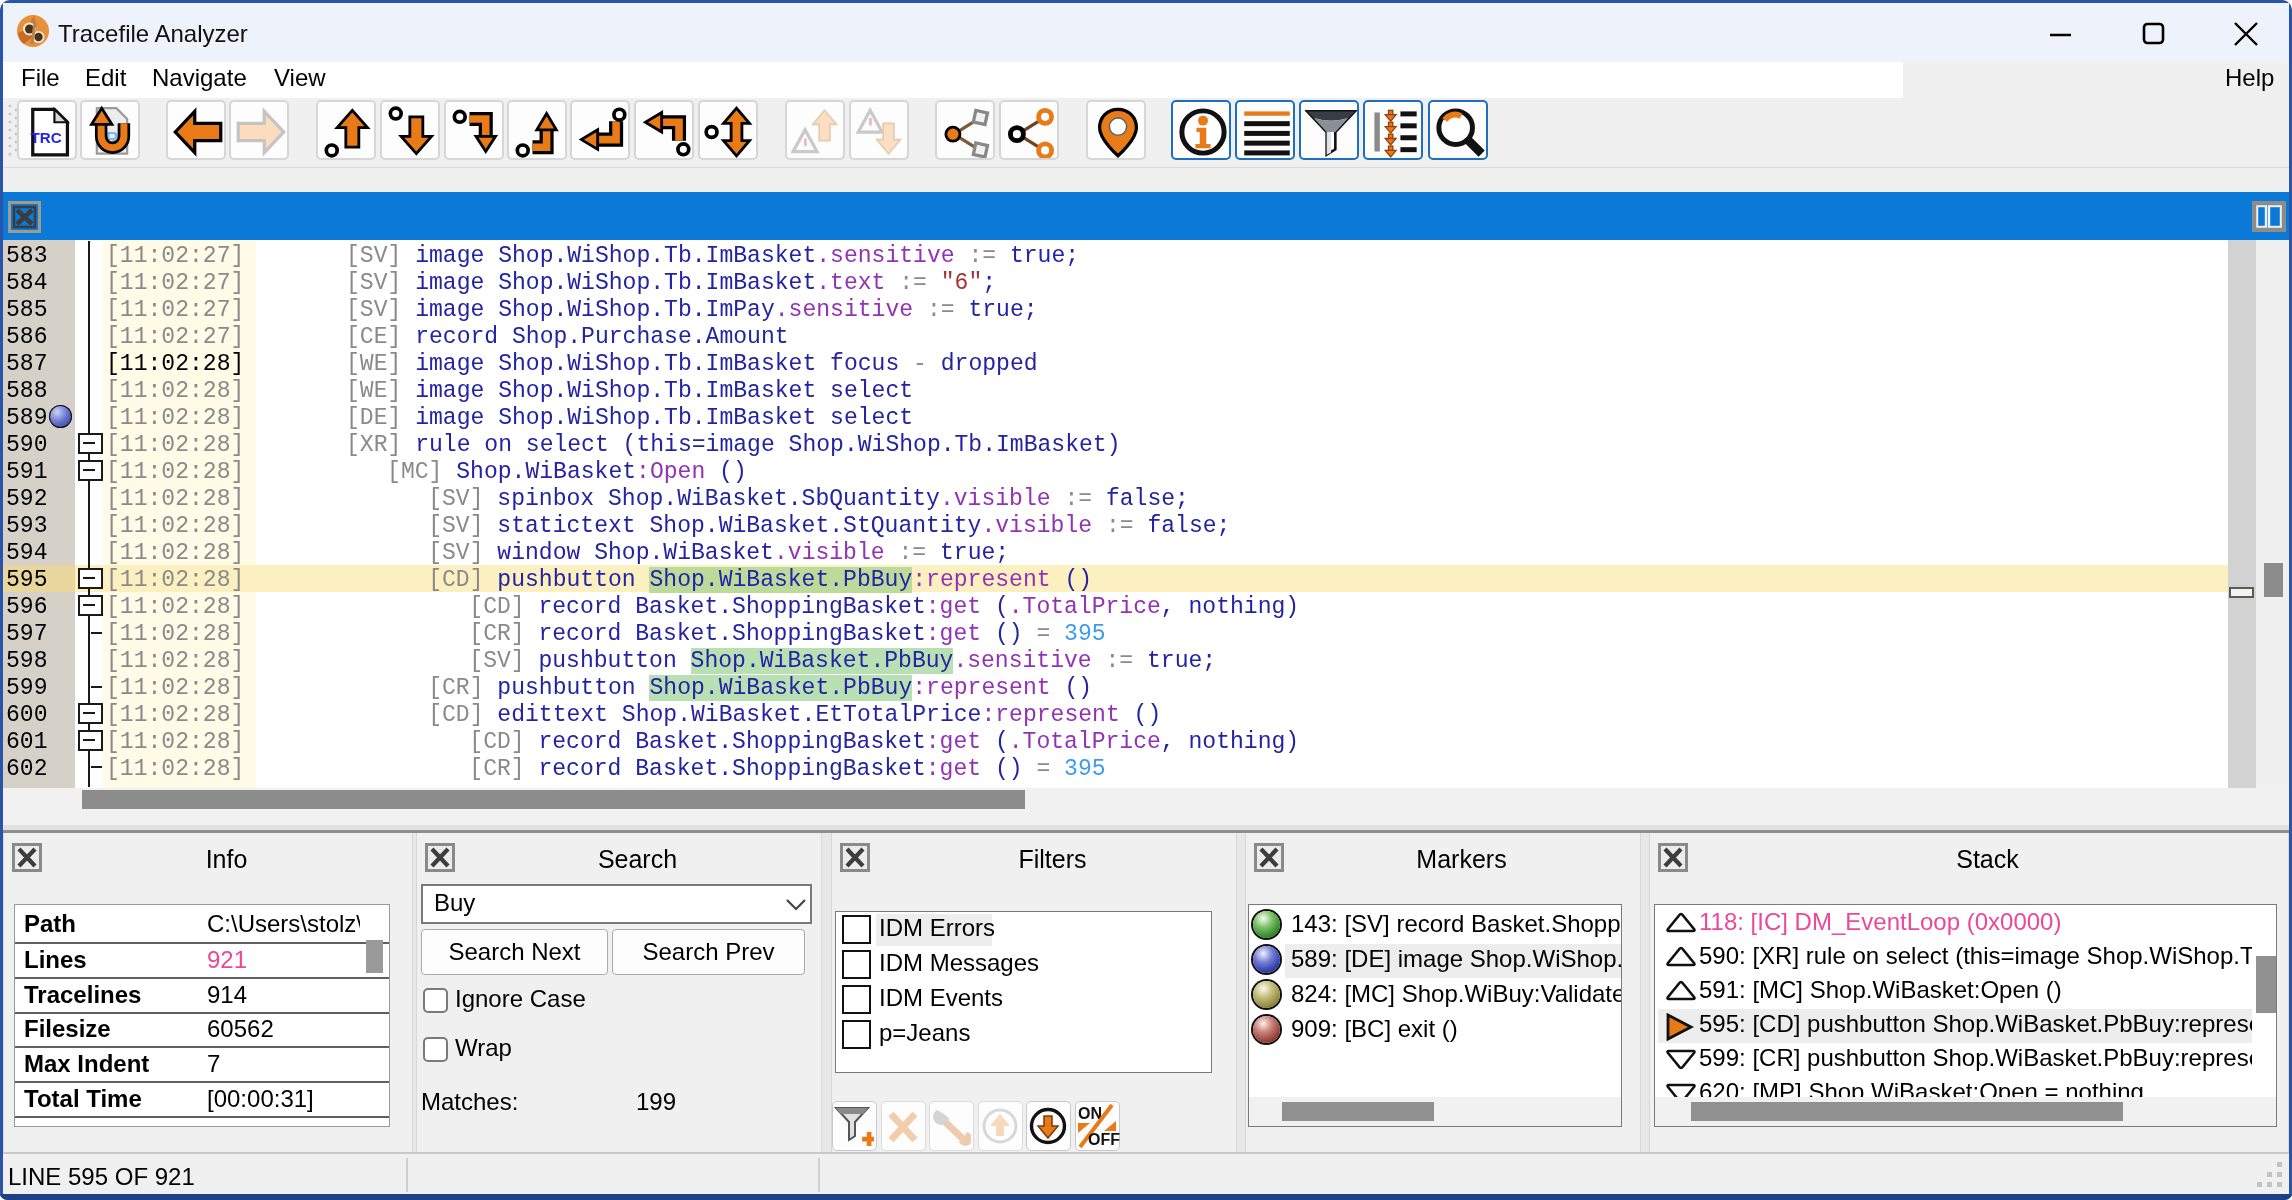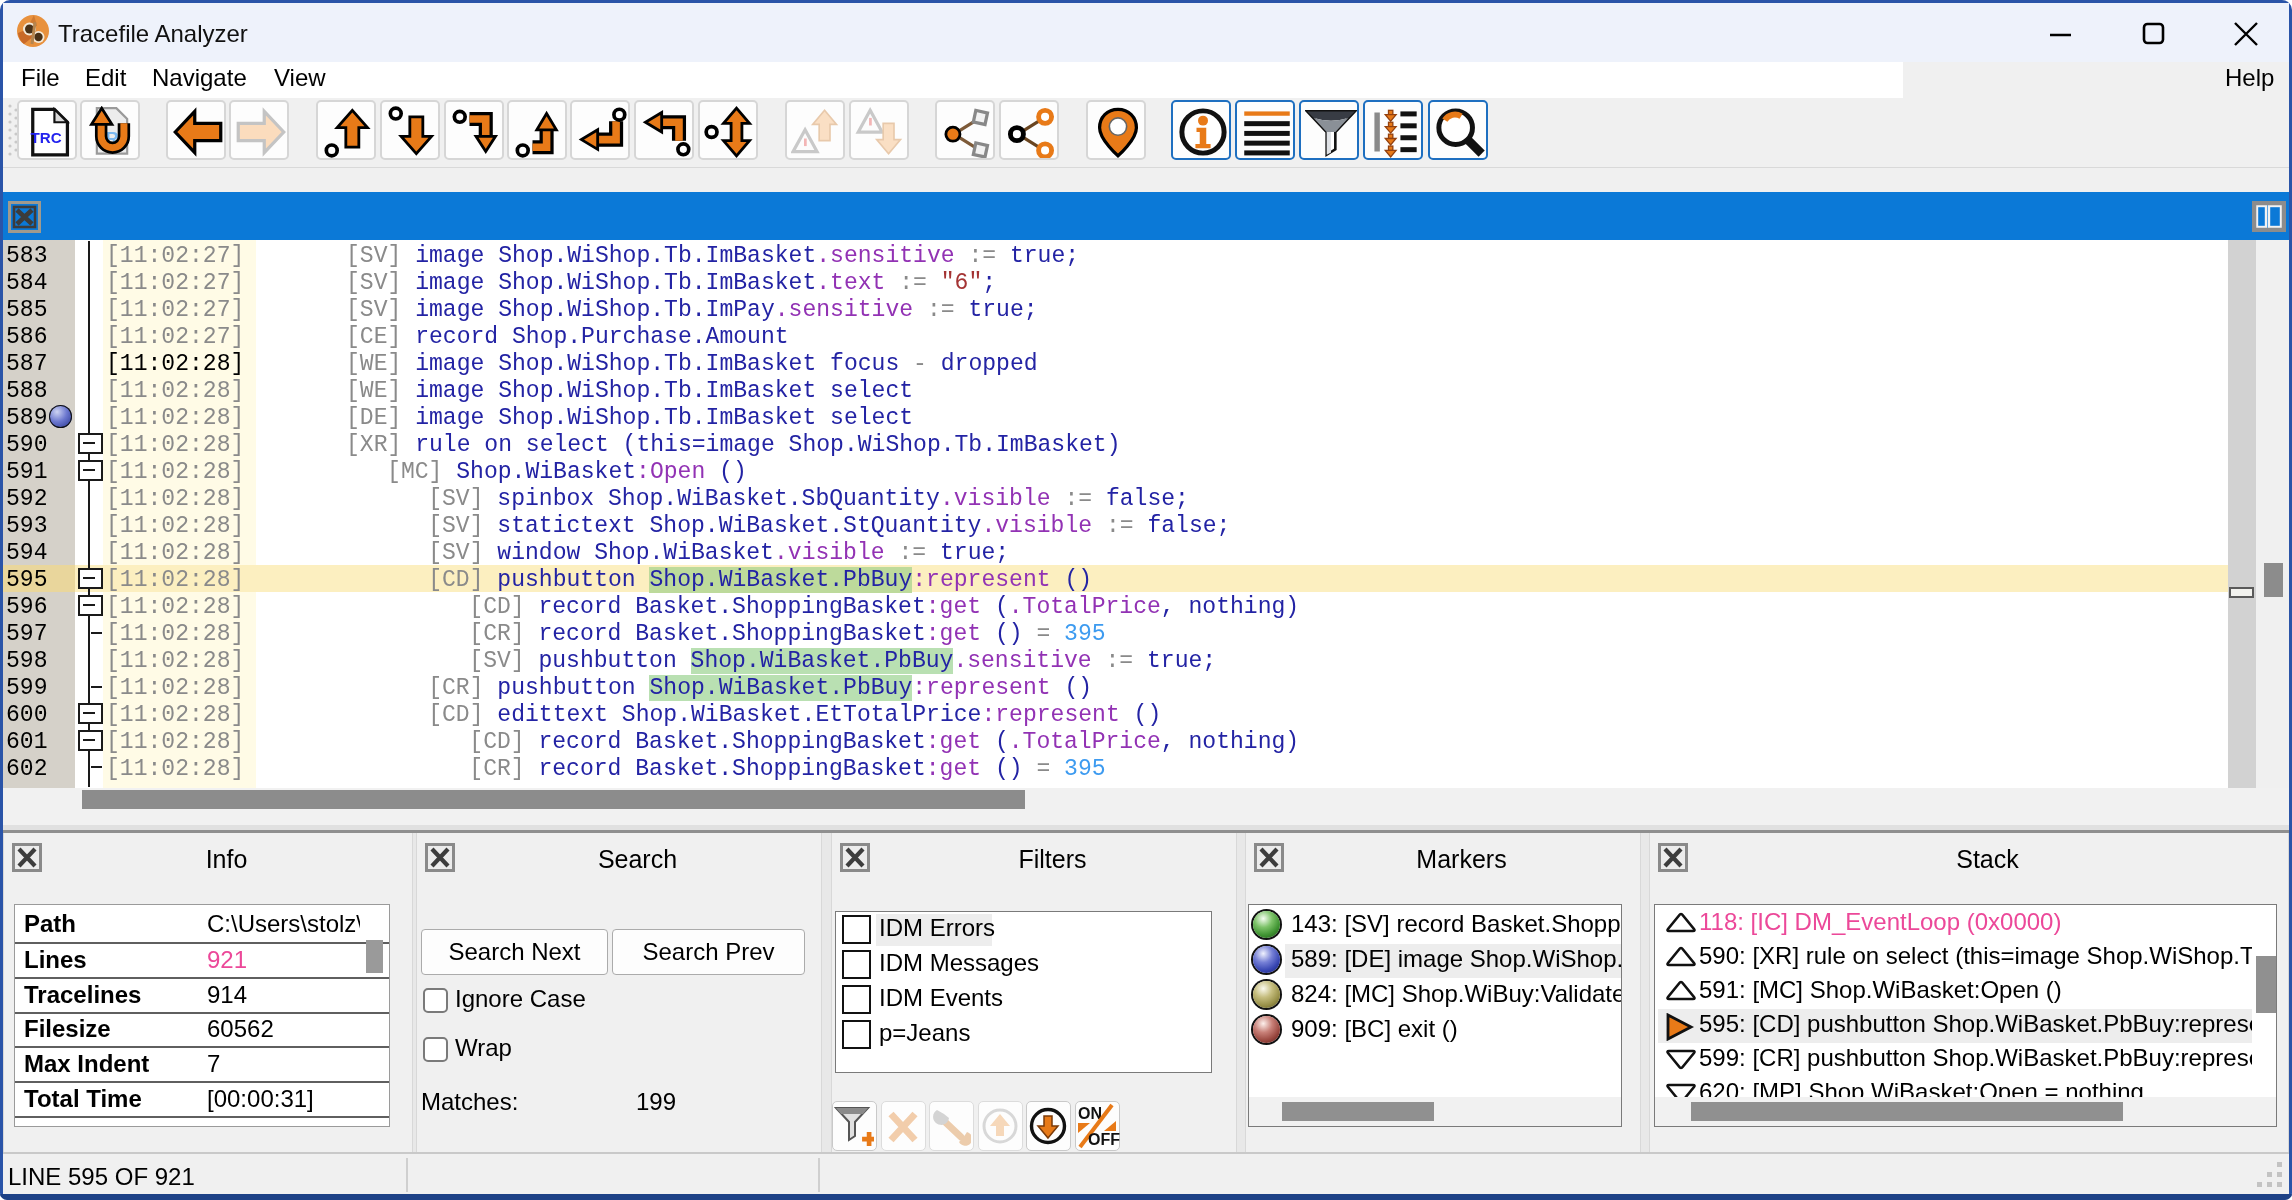--- a/index.html
+++ b/index.html
@@ -411,20 +411,26 @@
     <div class="abs" style="left:351px;top:35px;width:17px;height:33px;background:#9a9a9a"></div>
     </div>
       </div>
     <div class="panel" style="left:413px;width:406px">
     <div class="pclose" style="left:8px;top:10px">
           <svg width="24" height="23" viewBox="0 0 24 23" style="position:absolute;left:0;top:0">
             <path d="M4 3 L20 20 M20 3 L4 20" stroke="#3d3d3d" stroke-width="4.2"></path>
           </svg>
         </div>
     <div class="ptitle">Search</div>
+    <div class="abs" style="left:4px;top:51px;width:391px;height:40px;background:#fff;border:2px solid #7a7a7a;box-sizing:border-box">
+          <div class="abs" style="left:11px;top:3px;font-size:24px;color:#000">Buy</div>
+          <svg class="abs" style="left:362px;top:12px" width="22" height="14" viewBox="0 0 22 14">
+            <path d="M2 2 L11 11 L20 2" fill="none" stroke="#444" stroke-width="2.2"></path>
+          </svg>
+        </div>
     <div class="abs" style="left:4px;top:96px;width:187px;height:46px;background:#fdfdfd;border:1px solid #ababab;border-radius:4px;box-sizing:border-box;text-align:center;line-height:44px;font-size:24px;color:#000">Search Next</div>
     <div class="abs" style="left:195px;top:96px;width:193px;height:46px;background:#fdfdfd;border:1px solid #ababab;border-radius:4px;box-sizing:border-box;text-align:center;line-height:44px;font-size:24px;color:#000">Search Prev</div>
     <div class="abs" style="left:6px;top:155px;width:25px;height:25px;background:#fff;border:2px solid #7a7a7a;border-radius:5px;box-sizing:border-box"></div>
     <div class="abs" style="left:38px;top:152px;font-size:24px;color:#000">Ignore Case</div>
     <div class="abs" style="left:6px;top:204px;width:25px;height:25px;background:#fff;border:2px solid #7a7a7a;border-radius:5px;box-sizing:border-box"></div>
     <div class="abs" style="left:38px;top:201px;font-size:24px;color:#000">Wrap</div>
     <div class="abs" style="left:4px;top:255px;font-size:24px;color:#000">Matches:</div>
     <div class="abs" style="left:219px;top:255px;font-size:24px;color:#000">199</div>
     </div>
     <div class="panel" style="left:828px;width:406px">

